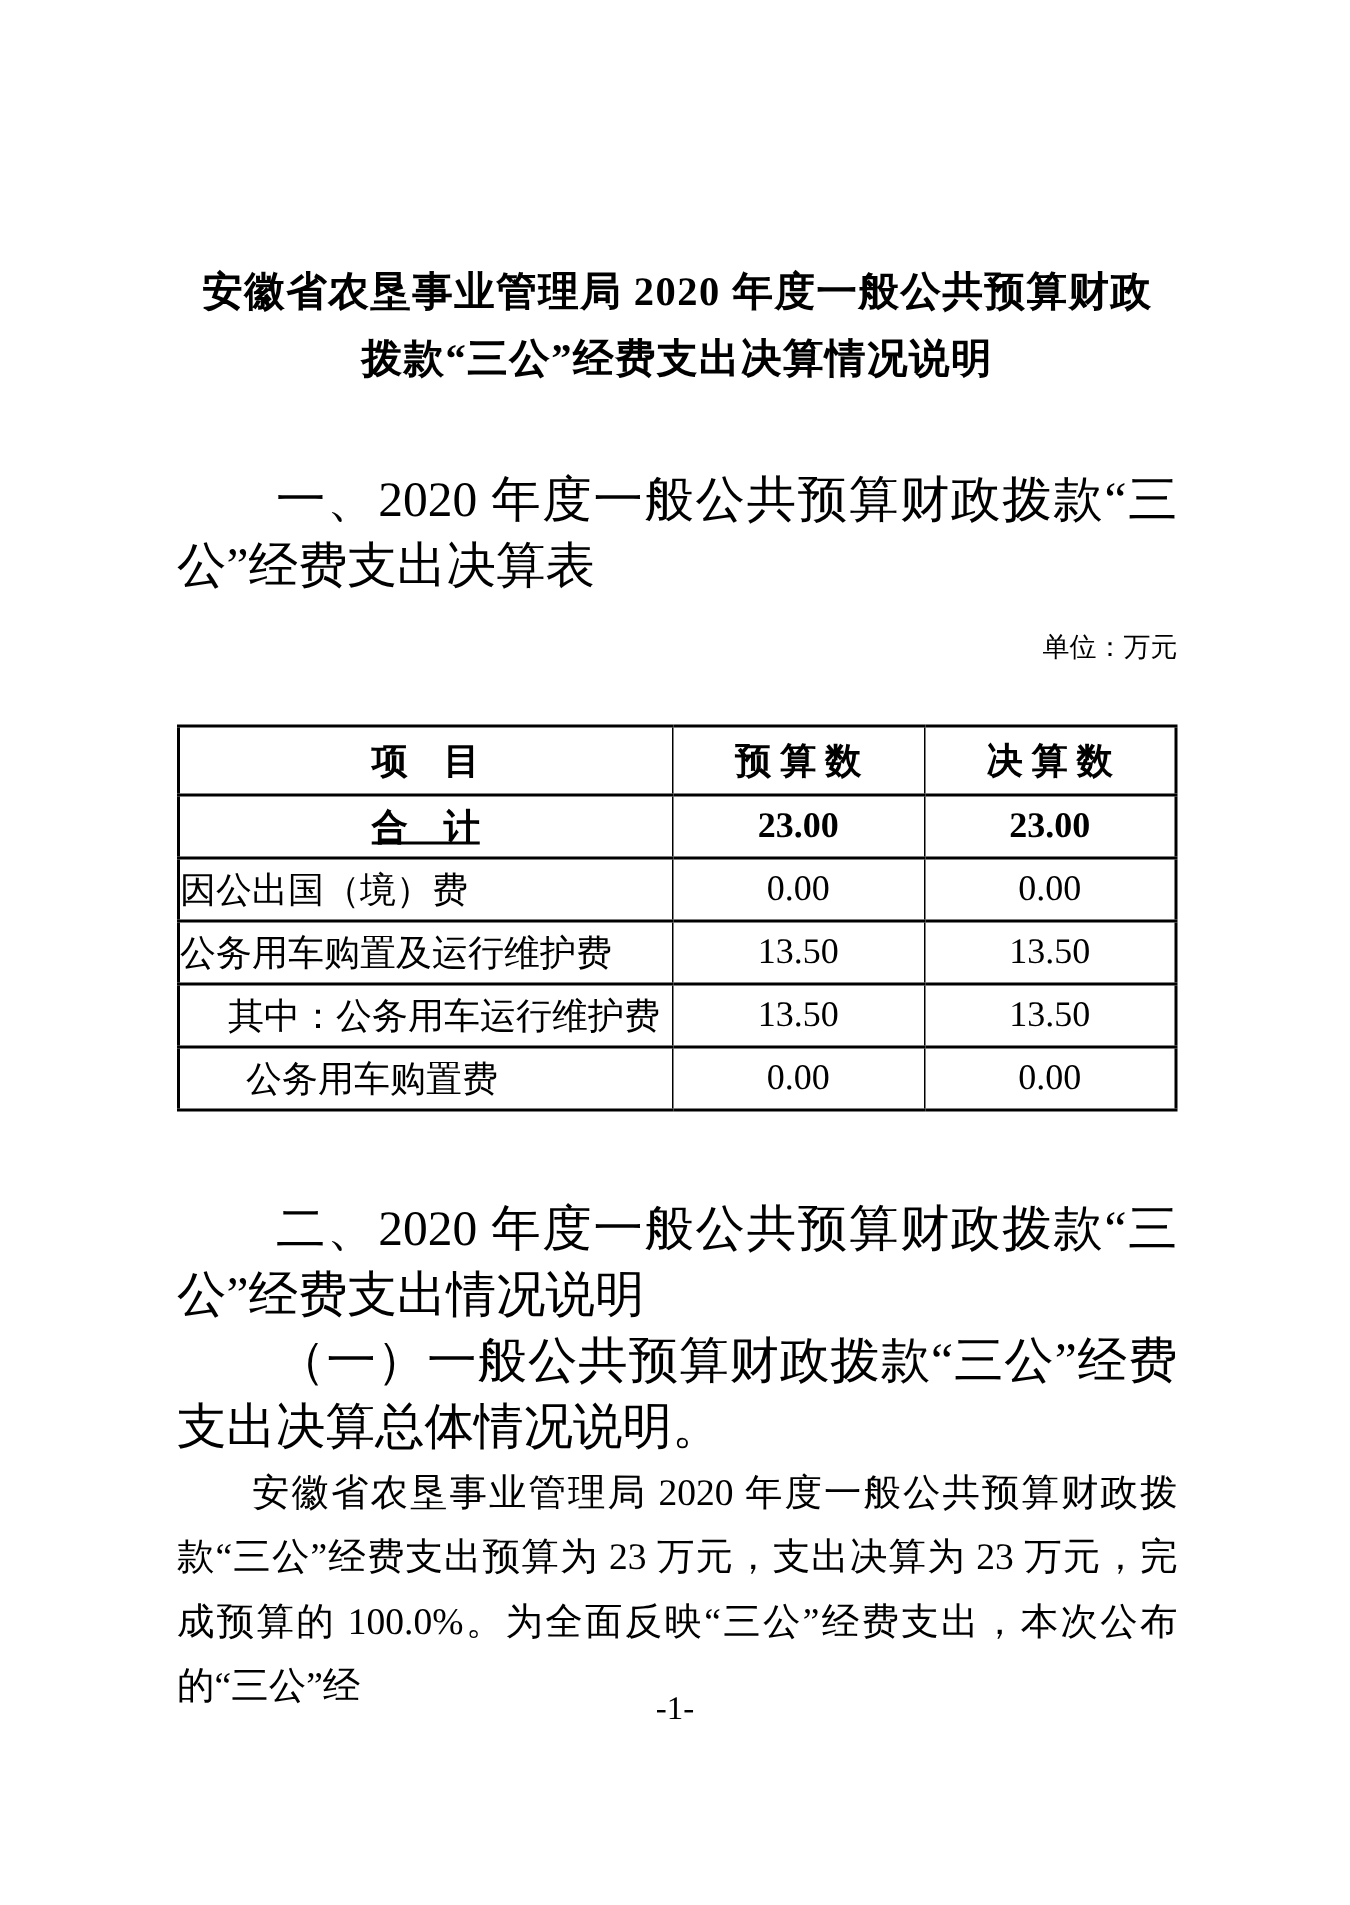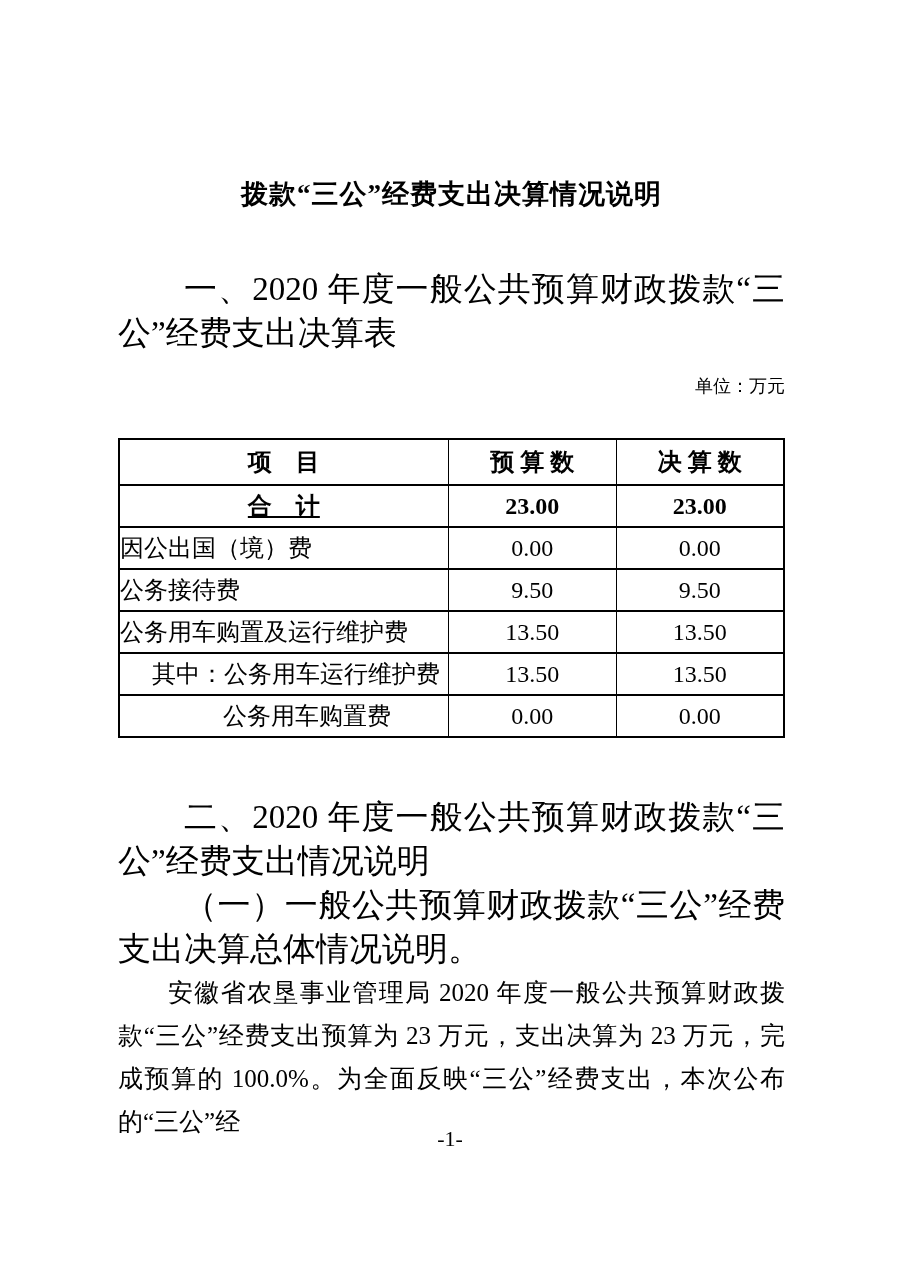--- a/index.html
+++ b/index.html
@@ -58,21 +58,21 @@
   }
   table.doc-table th {
     font-weight: 700;
     height: 46px;
   }
   td.num { text-align: center; font-family: Liberation Serif, serif; }
   td.item { text-align: left; padding-left: 9px; }
   tr.row-total td { font-weight: 700; }
   tr.row-total td.item { text-align: center; padding-left: 0; text-decoration: underline; }
   tr.row-sub td.item { padding-left: 32px; }
-  tr.row-sub2 td.item { padding-left: 103px; }
+  tr.row-sub2 td.item { padding-left: 44px; }
   .body-para {
     font-size: 25px;
     line-height: 43px;
     text-align: justify;
     text-indent: 2em;
     margin-top: 0;
   }
   .page-number {
     position: absolute;
     top: 1124px;
@@ -81,20 +81,21 @@
     text-align: center;
     font-size: 22px;
     line-height: 30px;
   }
 </style>
 </head>
 <body>
 
 <div class="page">
 
+  <div class="title-line">安徽省农垦事业管理局 2020 年度一般公共预算财政</div>
   <div class="title-line">拨款“三公”经费支出决算情况说明</div>
 
   <div class="heading s1">一、2020 年度一般公共预算财政拨款“三公”经费支出决算表</div>
 
   <div class="unit-line">单位：万元</div>
 
   <table class="doc-table">
     <colgroup>
       <col class="c-item">
         <col class="c-num">
@@ -112,25 +113,20 @@
         <td class="item">合　计</td>
         <td class="num">23.00</td>
         <td class="num">23.00</td>
       </tr>
       <tr>
         <td class="item">因公出国（境）费</td>
         <td class="num">0.00</td>
         <td class="num">0.00</td>
       </tr>
       <tr>
-        <td class="item">公务接待费</td>
-        <td class="num">9.50</td>
-        <td class="num">9.50</td>
-      </tr>
-      <tr>
         <td class="item">公务用车购置及运行维护费</td>
         <td class="num">13.50</td>
         <td class="num">13.50</td>
       </tr>
       <tr class="row-sub">
         <td class="item">其中：公务用车运行维护费</td>
         <td class="num">13.50</td>
         <td class="num">13.50</td>
       </tr>
       <tr class="row-sub2">

